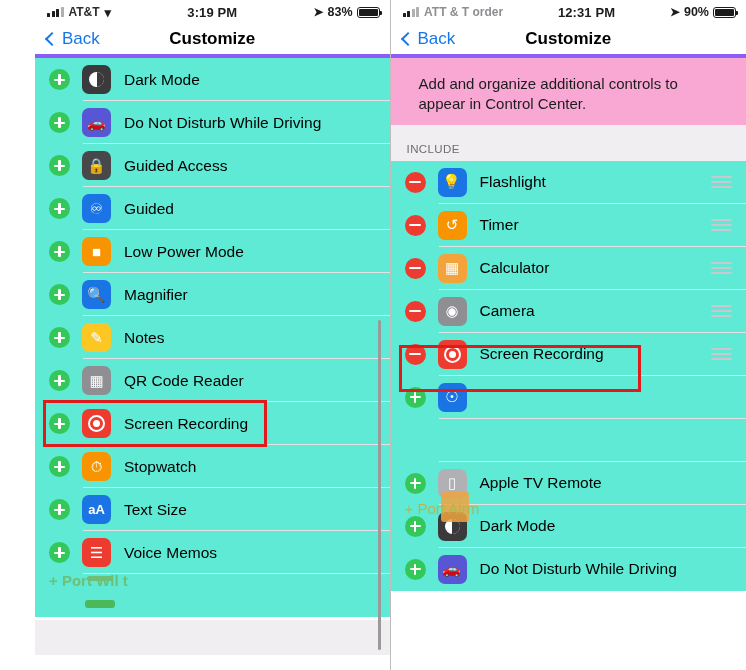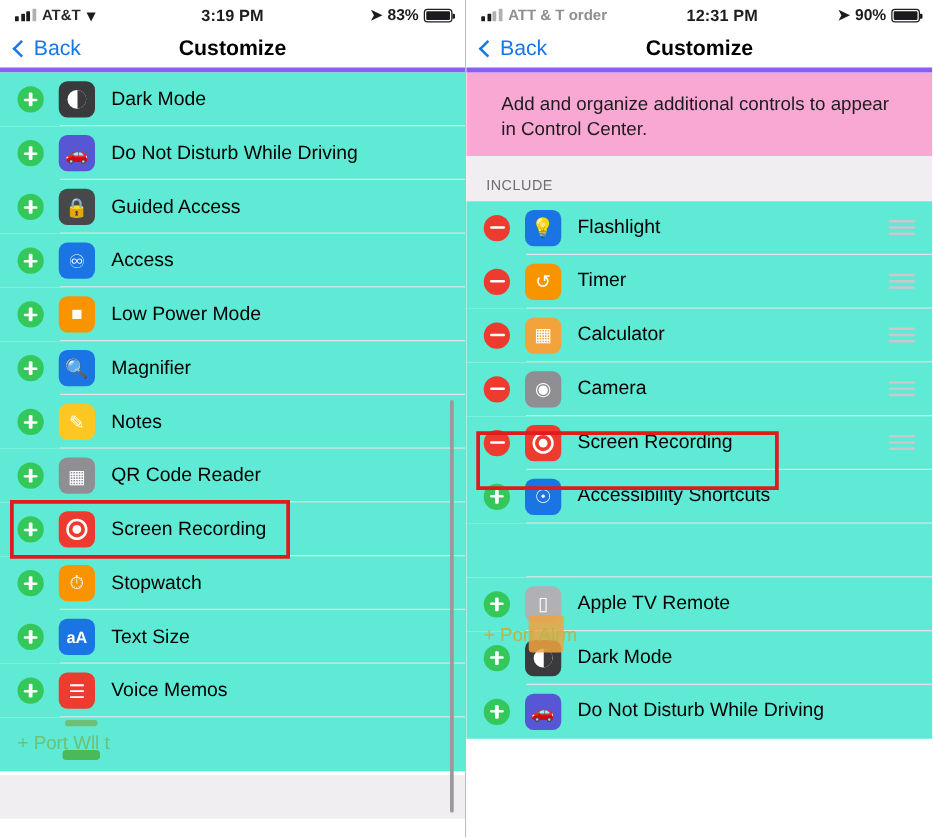--- a/index.html
+++ b/index.html
@@ -4,21 +4,21 @@
 <style>
   * { box-sizing: border-box; margin: 0; padding: 0; }
   html, body {
     width: 746px; height: 670px;
     background: #ffffff;
     font-family: "Liberation Sans", sans-serif;
     overflow: hidden;
   }
   .screens { display: flex; width: 746px; height: 670px; }
   .panel { width: 373px; height: 670px; position: relative; background: #ffffff; overflow: hidden; }
-  .panel.left { border-right: 1px solid #bdbdbd; }
+  .panel.left { border-right: 1px solid #bdbdbd; margin-left: 35px; }
 
   
   .statusbar {
     height: 24px; display: flex; align-items: center;
     padding: 0 10px 0 12px; background: #ffffff;
     font-size: 12.5px; font-weight: bold; color: #1c1c1e;
   }
   .sb-left { display: flex; align-items: center; gap: 5px; flex: 0 0 auto; }
   .sb-center { flex: 1; text-align: center; letter-spacing: .1px; font-size: 13px; }
   .sb-right { display: flex; align-items: center; gap: 4px; flex: 0 0 auto; }
@@ -203,21 +203,21 @@
 
       <div class="row">
         <span class="action add"></span>
         <span class="app-icon g-guided">🔒</span>
         <span class="row-label">Guided Access</span>
       </div>
 
       <div class="row">
         <span class="action add"></span>
         <span class="app-icon g-hearing">♾</span>
-        <span class="row-label">Access</span>
+        <span class="row-label">Guided</span>
       </div>
 
       <div class="row">
         <span class="action add"></span>
         <span class="app-icon g-lowpower">■</span>
         <span class="row-label">Low Power Mode</span>
       </div>
 
       <div class="row">
         <span class="action add"></span>
@@ -263,21 +263,21 @@
         <span class="action add"></span>
         <span class="app-icon g-voice">☰</span>
         <span class="row-label">Voice Memos</span>
       </div>
 
       <div class="row nosep"></div>
     </div>
 
     <div class="spacer" style="position:absolute;left:0;right:0;top:620px;height:35px;"></div>
 
-    <div class="artifact green" style="left:14px; top:586px;">+ Port Wll t</div>
+    <div class="artifact green" style="left:14px; top:572px;font-weight:bold;">+ Port Wll t</div>
     <div class="smudge" style="left:52px; top:576px; width:26px; height:5px; background:#6ec077;"></div>
     <div class="smudge" style="left:50px; top:600px; width:30px; height:8px; background:#4cb85c;"></div>
 
     <div class="hl" style="left:8px; top:400px; width:224px; height:47px;"></div>
 
     <div class="scrollbar" style="right:9px; top:320px; height:330px;"></div>
   </div>
 
   <div class="panel right">
 
@@ -373,21 +373,20 @@
           </span>
       </div>
     </div>
 
 
     <div class="list">
 
       <div class="row">
         <span class="action add"></span>
         <span class="app-icon g-access">☉</span>
-        <span class="row-label">Accessibility Shortcuts</span>
       </div>
 
       <div class="row"></div>
 
       <div class="row">
         <span class="action add"></span>
         <span class="app-icon g-tvremote">▯</span>
         <span class="row-label">Apple TV Remote</span>
       </div>
 

